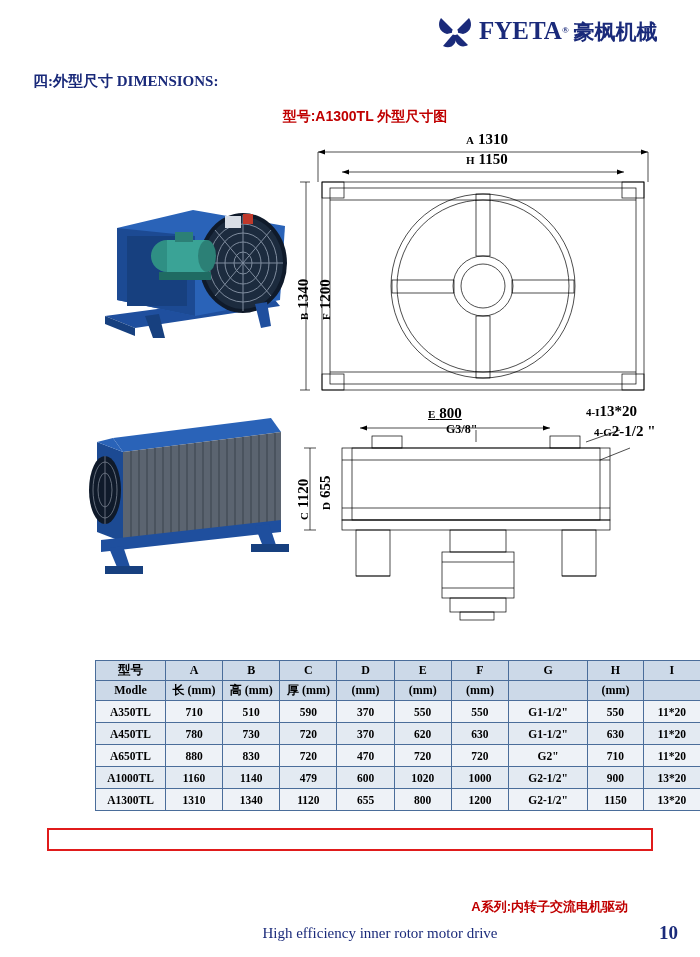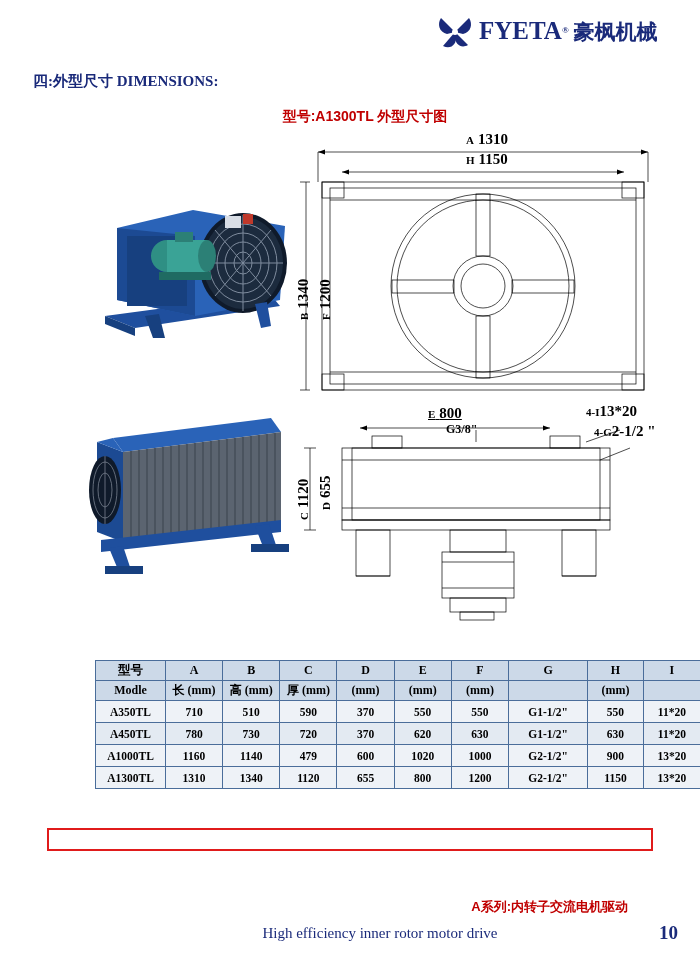--- a/index.html
+++ b/index.html
@@ -402,20 +402,32 @@
           <td class="col-b">730</td>
           <td class="col-c">720</td>
           <td class="col-d">370</td>
           <td class="col-e">620</td>
           <td class="col-f">630</td>
           <td class="col-g">G1-1/2"</td>
           <td class="col-h">630</td>
           <td class="col-i">11*20</td>
         </tr>
         <tr>
+          <td class="col-model">A650TL</td>
+          <td class="col-a">880</td>
+          <td class="col-b">830</td>
+          <td class="col-c">720</td>
+          <td class="col-d">470</td>
+          <td class="col-e">720</td>
+          <td class="col-f">720</td>
+          <td class="col-g">G2"</td>
+          <td class="col-h">710</td>
+          <td class="col-i">11*20</td>
+        </tr>
+        <tr>
           <td class="col-model">A1000TL</td>
           <td class="col-a">1160</td>
           <td class="col-b">1140</td>
           <td class="col-c">479</td>
           <td class="col-d">600</td>
           <td class="col-e">1020</td>
           <td class="col-f">1000</td>
           <td class="col-g">G2-1/2"</td>
           <td class="col-h">900</td>
           <td class="col-i">13*20</td>

